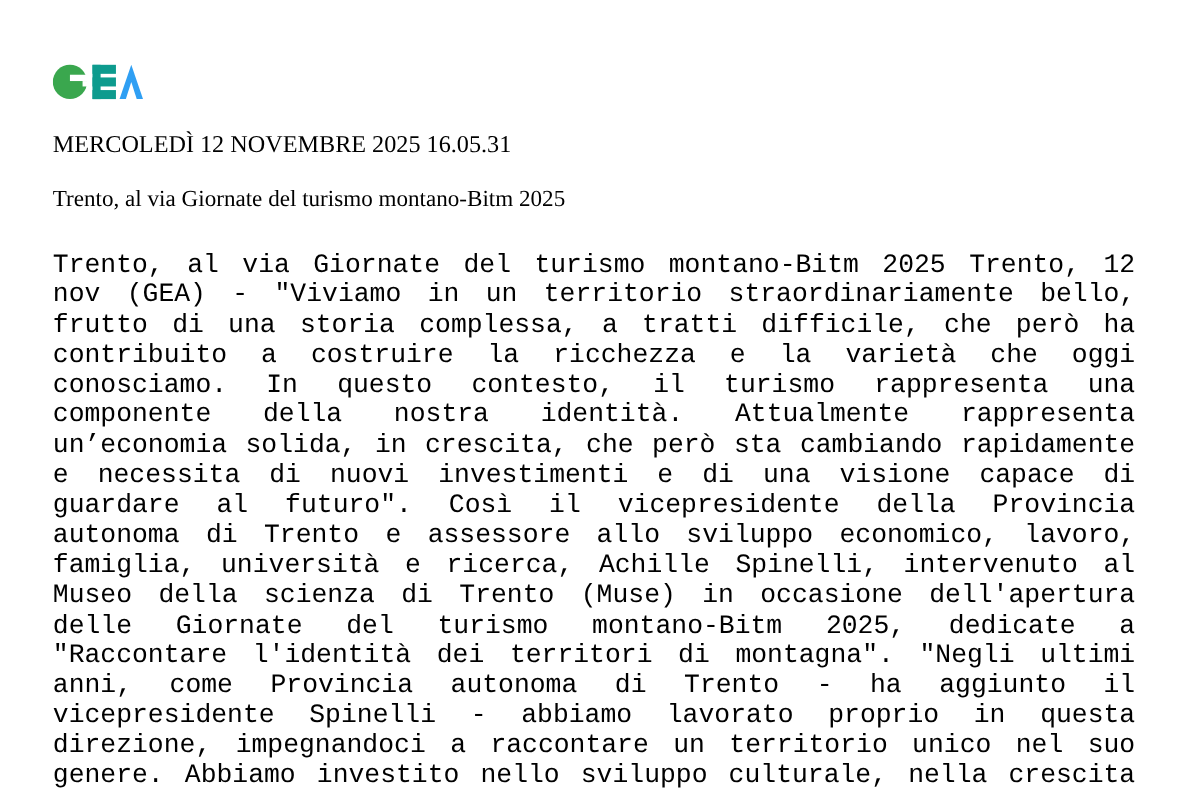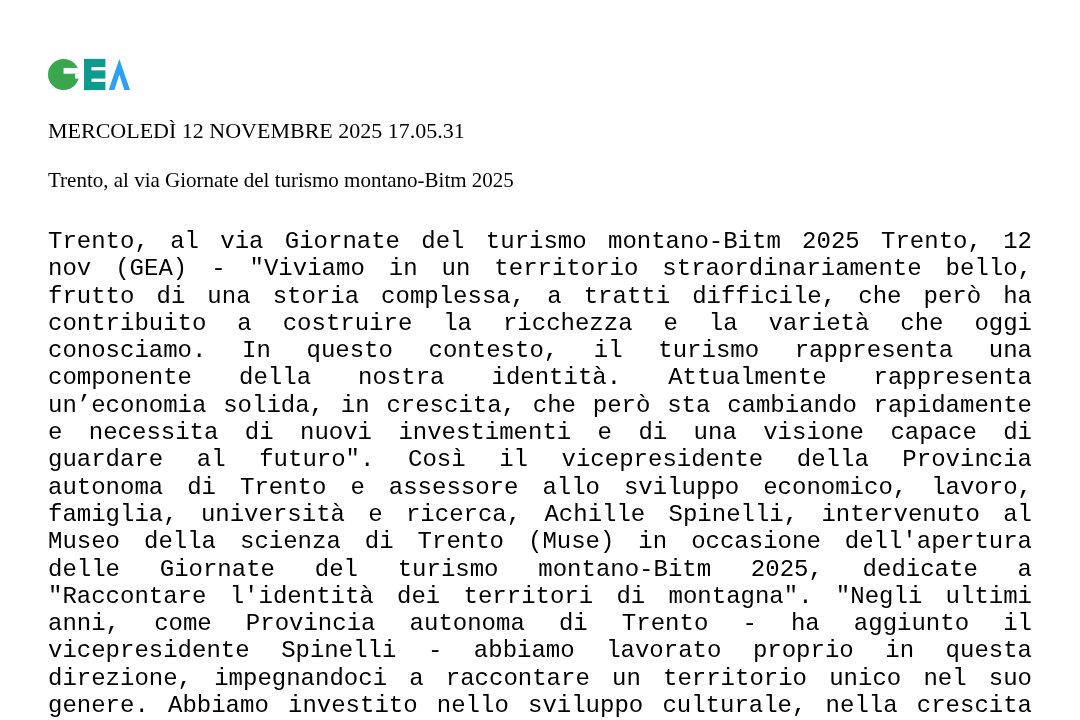--- a/index.html
+++ b/index.html
@@ -68,19 +68,19 @@
       <rect x="44" y="15" width="26" height="10" fill="#0d9b8e"></rect>
       <rect x="44" y="29" width="26" height="10" fill="#0d9b8e"></rect>
     </g>
 
     <g>
       <polygon points="87,1 100,39 74,39" fill="#2f9ff3"></polygon>
       <polygon points="87,20 93,39 81,39" fill="#ffffff"></polygon>
     </g>
   </svg>
 
-  <p class="dateline">MERCOLEDÌ 12 NOVEMBRE 2025 17.05.31</p>
+  <p class="dateline">MERCOLEDÌ 12 NOVEMBRE 2025 16.05.31</p>
 
   <p class="headline">Trento, al via Giornate del turismo montano-Bitm 2025</p>
 
   <p class="body-text">Trento, al via Giornate del turismo montano-Bitm 2025 Trento, 12 nov (GEA) - "Viviamo in un territorio straordinariamente bello, frutto di una storia complessa, a tratti difficile, che però ha contribuito a costruire la ricchezza e la varietà che oggi conosciamo. In questo contesto, il turismo rappresenta una componente della nostra identità. Attualmente rappresenta un’economia solida, in crescita, che però sta cambiando rapidamente e necessita di nuovi investimenti e di una visione capace di guardare al futuro". Così il vicepresidente della Provincia autonoma di Trento e assessore allo sviluppo economico, lavoro, famiglia, università e ricerca, Achille Spinelli, intervenuto al Museo della scienza di Trento (Muse) in occasione dell'apertura delle Giornate del turismo montano-Bitm 2025, dedicate a "Raccontare l'identità dei territori di montagna". "Negli ultimi anni, come Provincia autonoma di Trento - ha aggiunto il vicepresidente Spinelli - abbiamo lavorato proprio in questa direzione, impegnandoci a raccontare un territorio unico nel suo genere. Abbiamo investito nello sviluppo culturale, nella crescita degli operatori e nel miglioramento delle strutture. La strada davanti a noi è però ancora lunga, e va percorsa insieme, con coraggio e coerenza. In tal senso, è importante riflettere fin da ora sull'impatto delle nuove tecnologie sulle persone. In un mondo iperconnesso, credo che molti turisti nei prossimi anni preferiranno un rapporto più stretto con l'ambiente che ci circonda. Il Trentino può proporsi già ora come un’isola di disconnessione, non per fuggire dalla realtà, ma quale luogo dove ritrovarsi immersi nella natura". (Segue) EFS CRO 12 NOV 2025</p>
 
 </div>
 
 </body></html>

